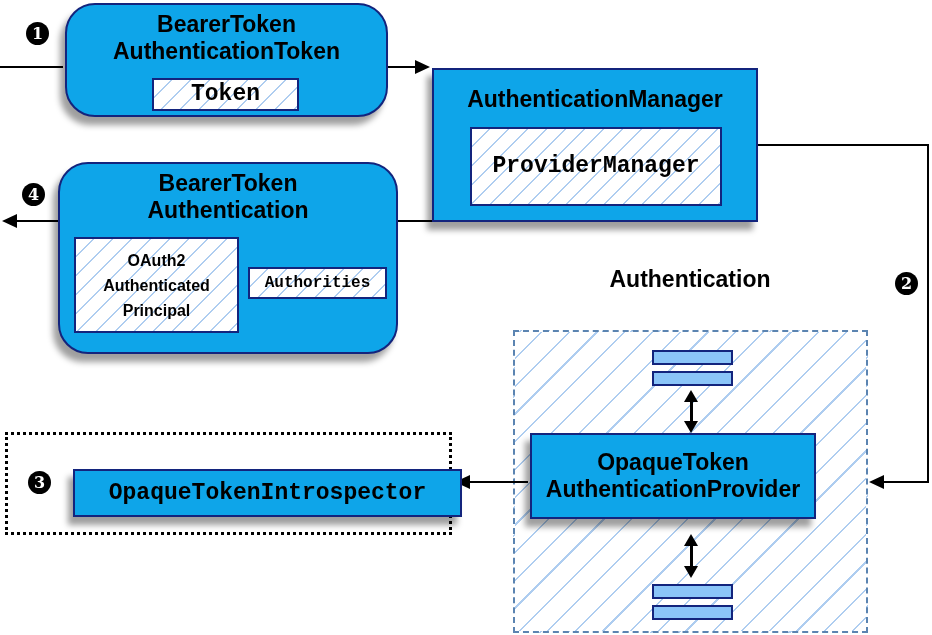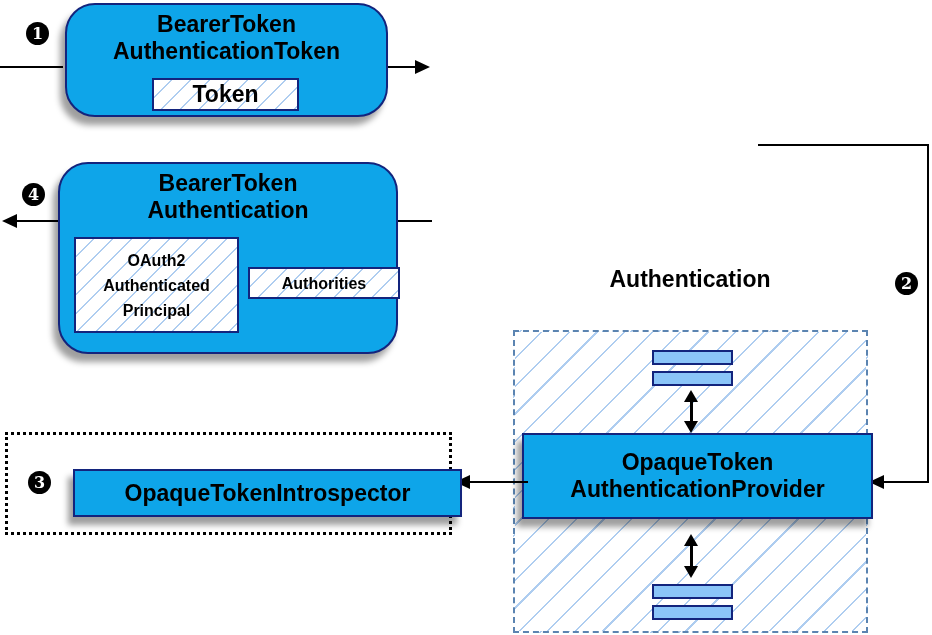--- a/index.html
+++ b/index.html
@@ -8,21 +8,21 @@
 
   .node{position:absolute;background:#0ea5e9;border:2px solid #13247d;box-sizing:border-box;}
   .rounded{border-radius:30px;}
   .shadow{box-shadow:-5px 8px 6px rgba(0,0,0,0.38);}
   .inner{position:absolute;border:2px solid #13247d;box-sizing:border-box;background:#fff;}
   .hatch-sm{background:repeating-linear-gradient(135deg,rgba(0,0,0,0) 0 12px,#aecdf0 12px 13.4px),#fff;}
   .hatch-lg{background:repeating-linear-gradient(135deg,rgba(0,0,0,0) 0 18px,#aecdf0 18px 19.6px),#fff;}
   .bar{position:absolute;width:81px;height:15px;background:#8bc5f8;border:2px solid #13247d;box-sizing:border-box;}
 
   .title{text-align:center;font-size:23px;line-height:27px;white-space:nowrap;}
-  .center{display:flex;align-items:center;justify-content:center;}
+  .center{display:flex;align-items:center;justify-content:center;font-family:Liberation Mono, monospace;}
   .colcenter{display:flex;flex-direction:column;align-items:center;justify-content:center;}
   .fs22{font-size:16px;line-height:25px;}
 
   .hline{position:absolute;height:2px;background:#000;}
   .vline{position:absolute;width:2px;background:#000;}
   .head-left{position:absolute;width:0;height:0;border-top:7px solid transparent;border-bottom:7px solid transparent;border-right:15px solid #000;}
   .head-right{position:absolute;width:0;height:0;border-top:7px solid transparent;border-bottom:7px solid transparent;border-left:15px solid #000;}
 
   .vda{position:absolute;width:16px;display:flex;flex-direction:column;align-items:center;}
   .vda .tri-up{width:0;height:0;border-left:7px solid transparent;border-right:7px solid transparent;border-bottom:12px solid #000;}
@@ -53,20 +53,26 @@
       <div>AuthenticationToken</div>
     </div>
     <div class="inner hatch-sm center" style="left:85px;top:73px;width:147px;height:33px;">
       <span class="title">Token</span>
     </div>
   </div>
 
   <div class="hline" style="left:388px;top:66px;width:27px;"></div>
   <div class="head-right" style="left:415px;top:60px;"></div>
 
+  <div class="node shadow" style="left:432px;top:68px;width:326px;height:154px;">
+    <div class="title" style="margin-top:16px;">AuthenticationManager</div>
+    <div class="inner hatch-sm center" style="left:36px;top:57px;width:252px;height:79px;">
+      <span class="title">ProviderManager</span>
+    </div>
+  </div>
 
   <div class="hline" style="left:758px;top:144px;width:171px;"></div>
   <div class="vline" style="left:927px;top:144px;height:339px;"></div>
   <div class="hline" style="left:884px;top:481px;width:44px;"></div>
   <div class="head-left" style="left:869px;top:475px;"></div>
   <div class="badge" style="left:895px;top:272px;">
     <span>2</span>
   </div>
 
   <div class="heading" style="left:555px;top:266px;width:270px;">
@@ -76,21 +82,21 @@
   <div class="dashed-blue hatch-lg" style="left:513px;top:330px;width:355px;height:303px;">
     <div class="bar" style="left:137px;top:18px;"></div>
     <div class="bar" style="left:137px;top:39px;"></div>
 
     <div class="vda" style="left:168px;top:58px;height:43px;">
       <span class="tri-up"></span>
       <span class="stem"></span>
       <span class="tri-down"></span>
     </div>
 
-    <div class="node shadow colcenter" style="left:7px;top:101px;width:351px;height:86px;">
+    <div class="node shadow colcenter" style="left:15px;top:101px;width:286px;height:86px;">
       <div class="title">OpaqueToken</div>
       <div class="title">AuthenticationProvider</div>
     </div>
 
     <div class="vda" style="left:168px;top:202px;height:44px;">
       <span class="tri-up"></span>
       <span class="stem"></span>
       <span class="tri-down"></span>
     </div>
 
@@ -114,21 +120,21 @@
   <div class="node rounded shadow" style="left:58px;top:162px;width:340px;height:192px;">
     <div class="title" style="margin-top:6px;">
       <div>BearerToken</div>
       <div>Authentication</div>
     </div>
     <div class="inner hatch-sm colcenter fs22" style="left:14px;top:73px;width:165px;height:96px;">
       <div>OAuth2</div>
       <div>Authenticated</div>
       <div>Principal</div>
     </div>
-    <div class="inner hatch-sm center fs22" style="left:188px;top:103px;width:152px;height:32px;">
+    <div class="inner hatch-sm center fs22" style="left:188px;top:103px;width:139px;height:32px;">
       <span>Authorities</span>
     </div>
   </div>
 
   <div class="hline" style="left:16px;top:220px;width:42px;"></div>
   <div class="head-left" style="left:2px;top:214px;"></div>
   <div class="badge" style="left:22px;top:183px;">
     <span>4</span>
   </div>
 

